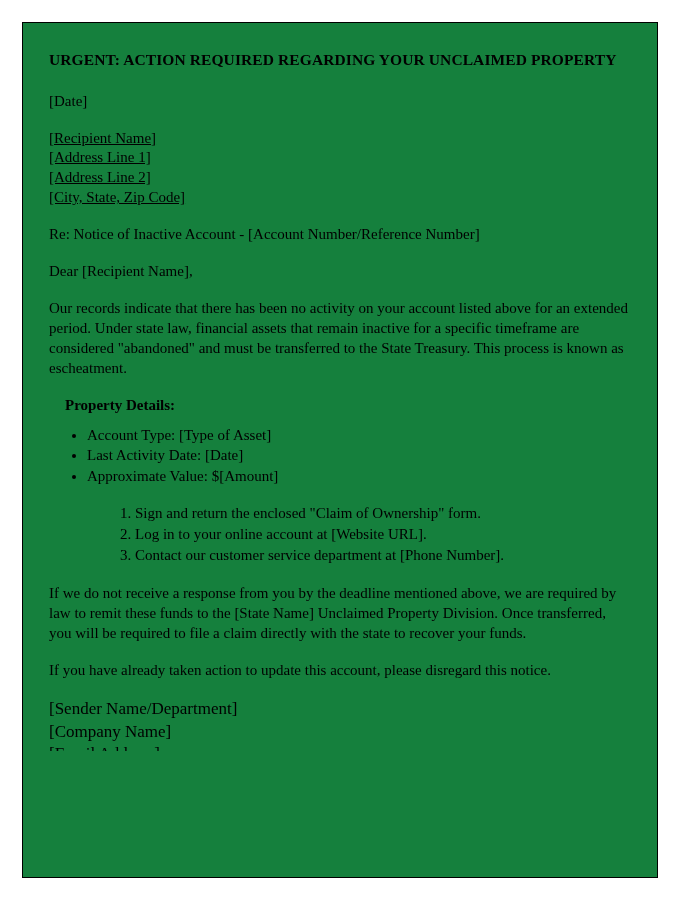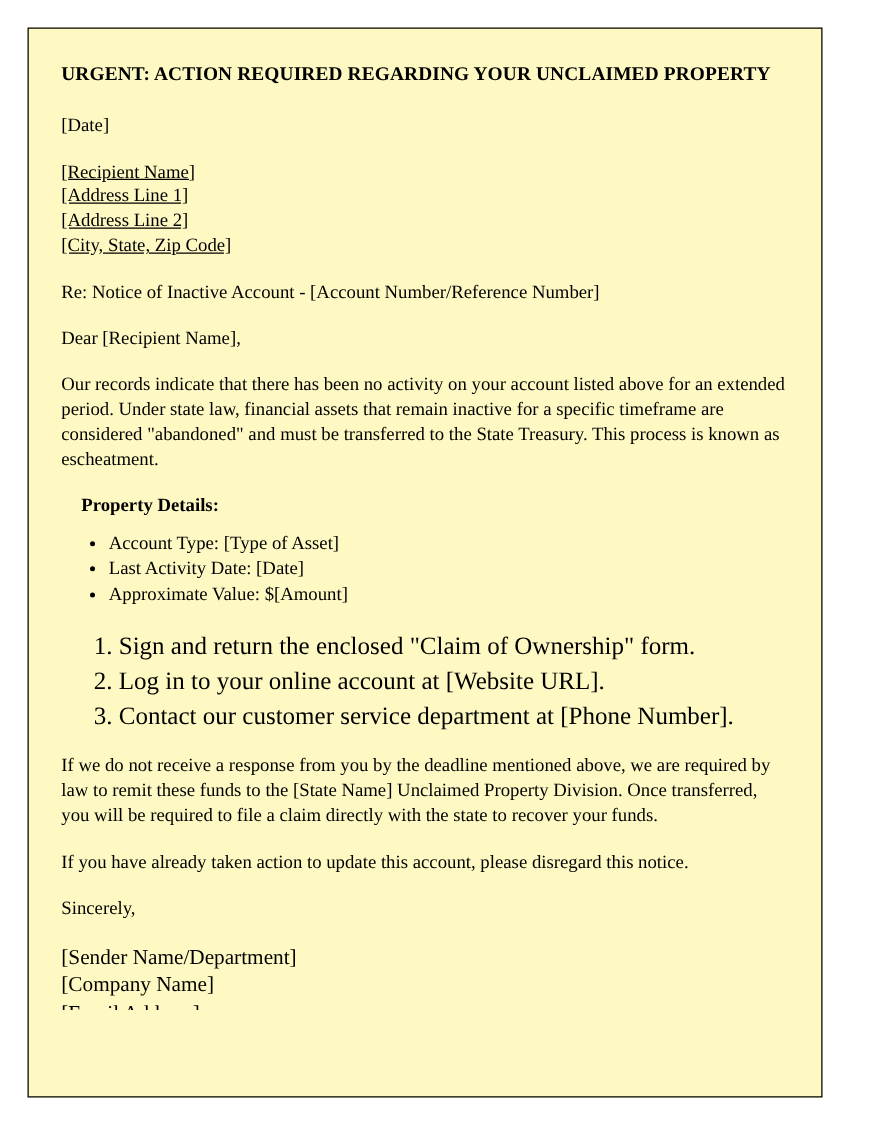--- a/index.html
+++ b/index.html
@@ -14,21 +14,21 @@
     color: #000000;
     overflow: hidden;
   }
   .page {
     position: absolute;
     left: 22px;
     top: 22px;
     width: 636px;
     height: 856px;
     border: 1px solid #000000;
-    background: #fef9c3;
+    background: #15803d;
     box-sizing: border-box;
     overflow: hidden;
   }
   .page-inner {
     padding: 28px 26px 0 26px;
   }
   .doc-title {
     font-size: 15.5px;
     font-weight: bold;
     letter-spacing: 0.1px;
@@ -63,23 +63,24 @@
     font-size: 15px;
     line-height: 1.3;
     margin-bottom: 1px;
   }
   ol.steps {
     margin: 0 0 18px 0;
     padding-left: 46px;
     list-style-type: decimal;
   }
   ol.steps li {
-    font-size: 20px;
+    font-size: 15px;
     line-height: 1.33;
     margin-bottom: 1px;
+    margin-left: 40px;
   }
   .b { font-weight: normal; }
   .sig-block div {
     font-size: 17px;
     line-height: 1.33;
   }
   .clipped {
     overflow: hidden;
     height: 8px;
   }
@@ -128,21 +129,20 @@
     <ol class="steps">
       <li>Sign and return the enclosed "Claim of Ownership" form.</li>
       <li>Log in to your online account at [Website URL].</li>
       <li>Contact our customer service department at [Phone Number].</li>
     </ol>
 
     <p class="block">If we do not receive a response from you by the deadline mentioned above, we are required by law to remit these funds to the [State Name] Unclaimed Property Division. Once transferred, you will be required to file a claim directly with the state to recover your funds.</p>
 
     <p class="block">If you have already taken action to update this account, please disregard this notice.</p>
 
-    <p class="block">Sincerely,</p>
 
     <div class="sig-block">
       <div>[Sender Name/Department]</div>
       <div>[Company Name]</div>
       <div class="clipped">[Email Address]</div>
     </div>
 
   </div>
 </div>
 

